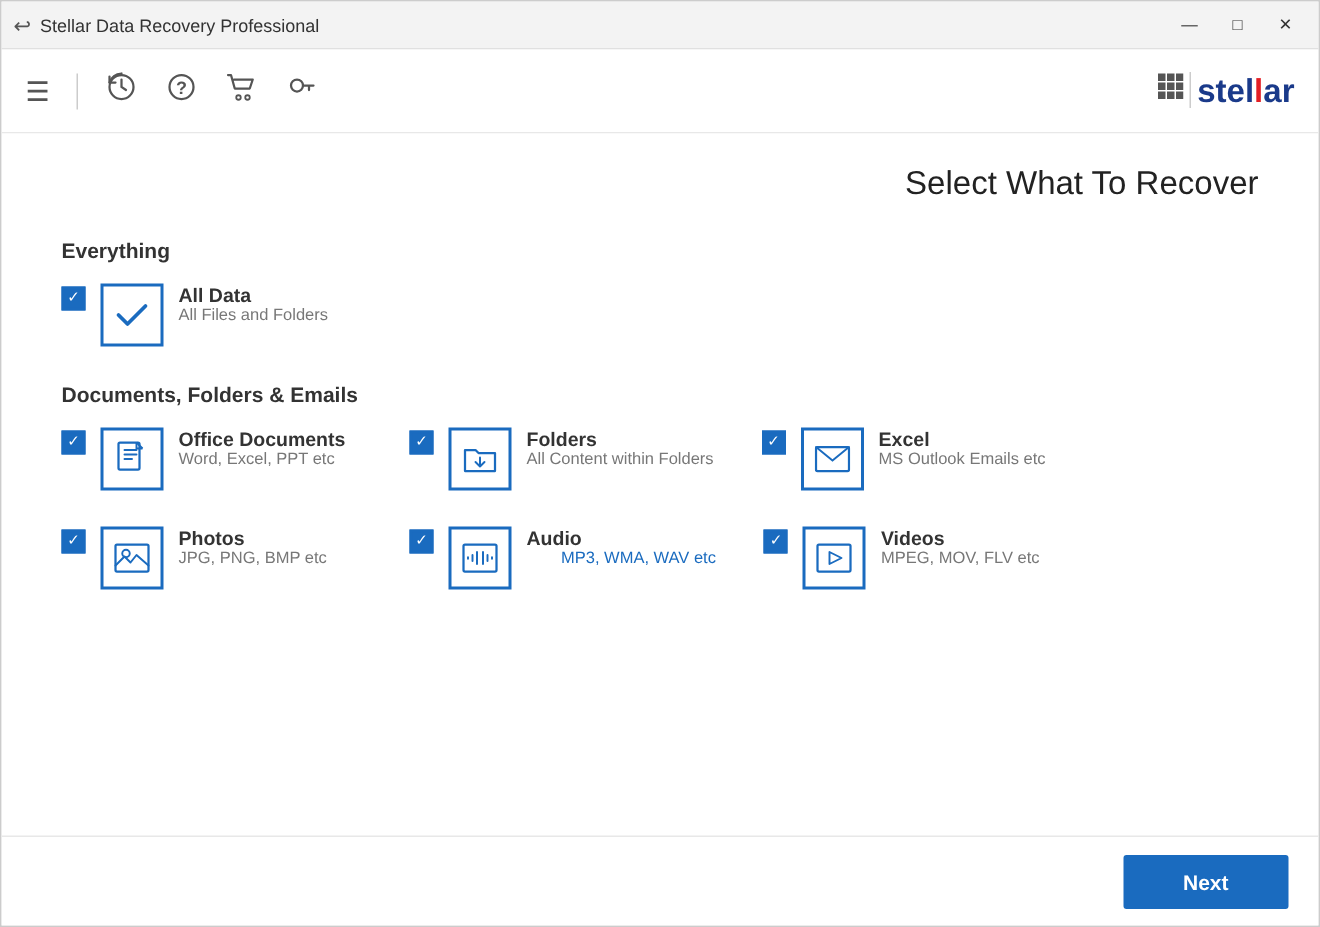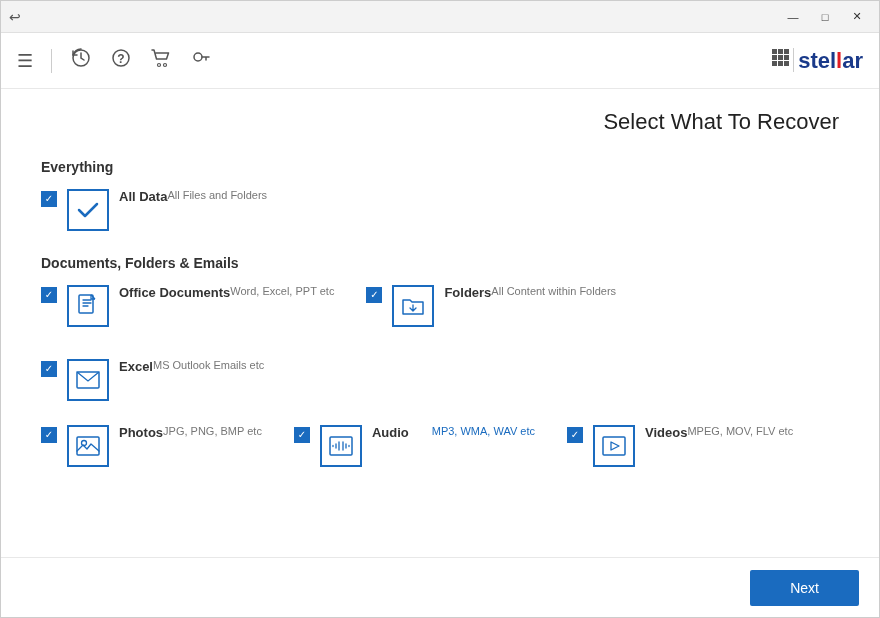--- a/index.html
+++ b/index.html
@@ -181,20 +181,21 @@
 
     
     .item-icon-box.large-check {
       font-size: 22px;
       color: #1a6bbf;
       background: #fff;
     }
 
     .item-text-group {
       display: flex;
+      flex-direction: column;
       justify-content: center;
     }
     .item-label {
       font-size: 13px;
       font-weight: 600;
       color: #333;
     }
     .item-sublabel {
       font-size: 11px;
       color: #777;
@@ -211,31 +212,32 @@
       padding: 0 20px;
       background: #fff;
       flex-shrink: 0;
     }
     .next-btn {
       background: #1a6bbf;
       color: #fff;
       border: none;
       padding: 10px 40px;
       font-size: 14px;
-      font-weight: 400;
+      font-weight: 700;
       cursor: pointer;
       border-radius: 2px;
     }
   </style>
 </head>
 <body>
 
 <div class="title-bar">
   <div class="title-bar-left">
     <span class="title-bar-back-icon">↩</span>
+    <span class="title-bar-title">Stellar Data Recovery Professional</span>
   </div>
   <div class="title-bar-controls">
     <button class="title-bar-btn">—</button>
     <button class="title-bar-btn">□</button>
     <button class="title-bar-btn close">✕</button>
   </div>
 </div>
 
 <div class="toolbar">
   <div class="toolbar-left">

